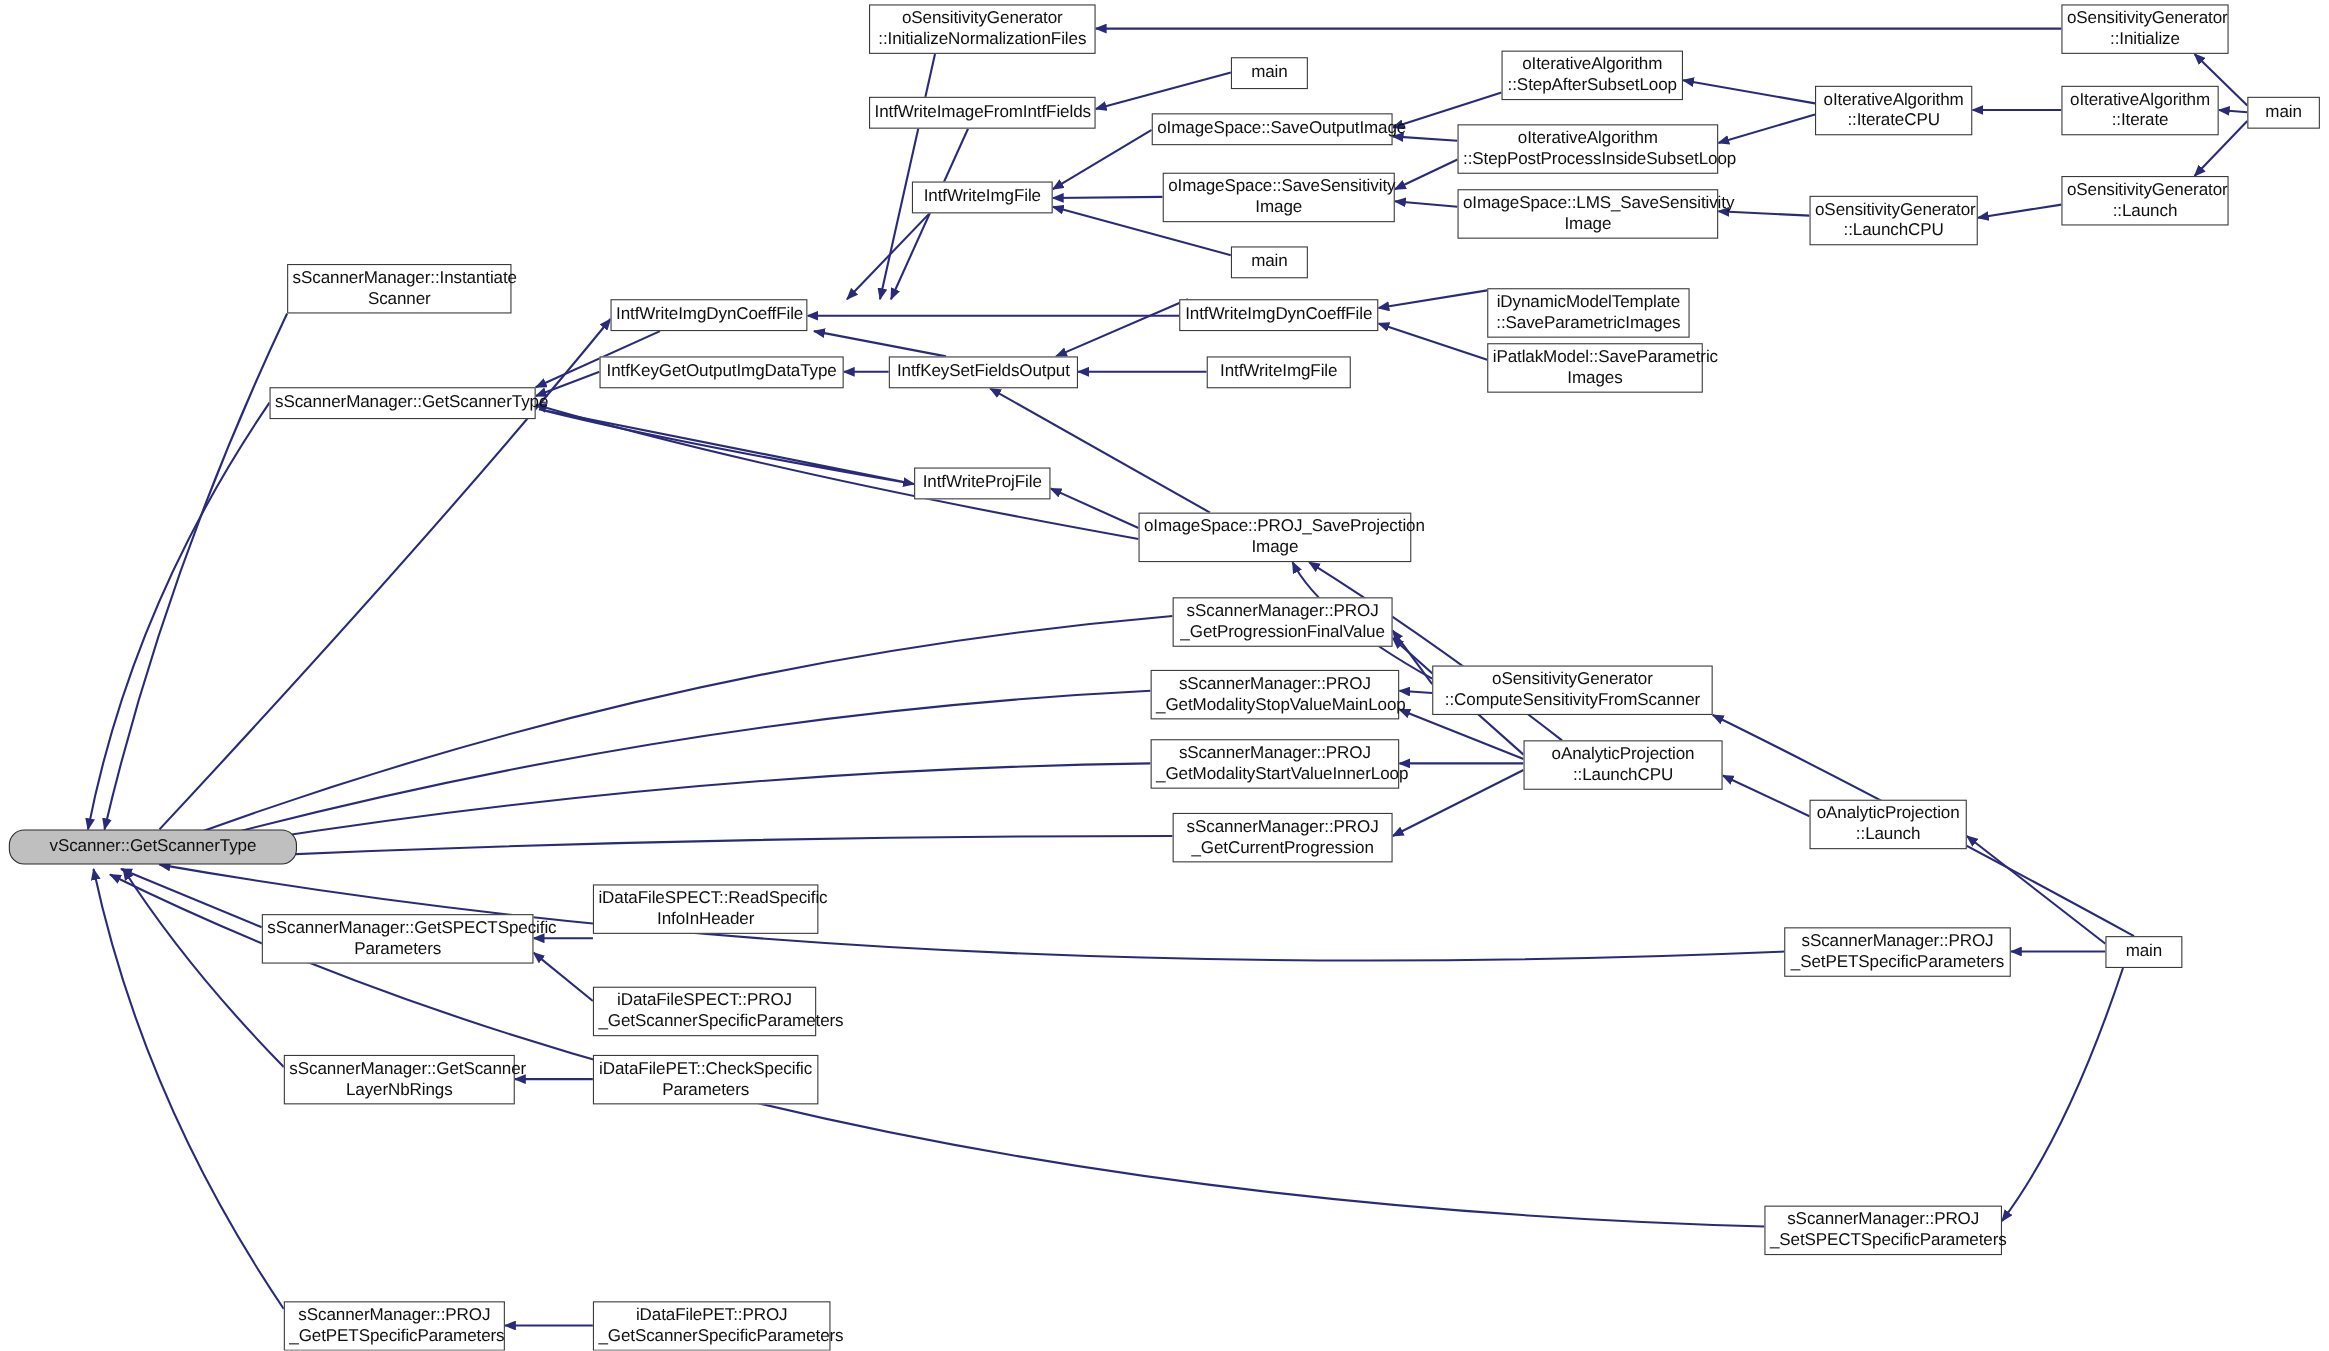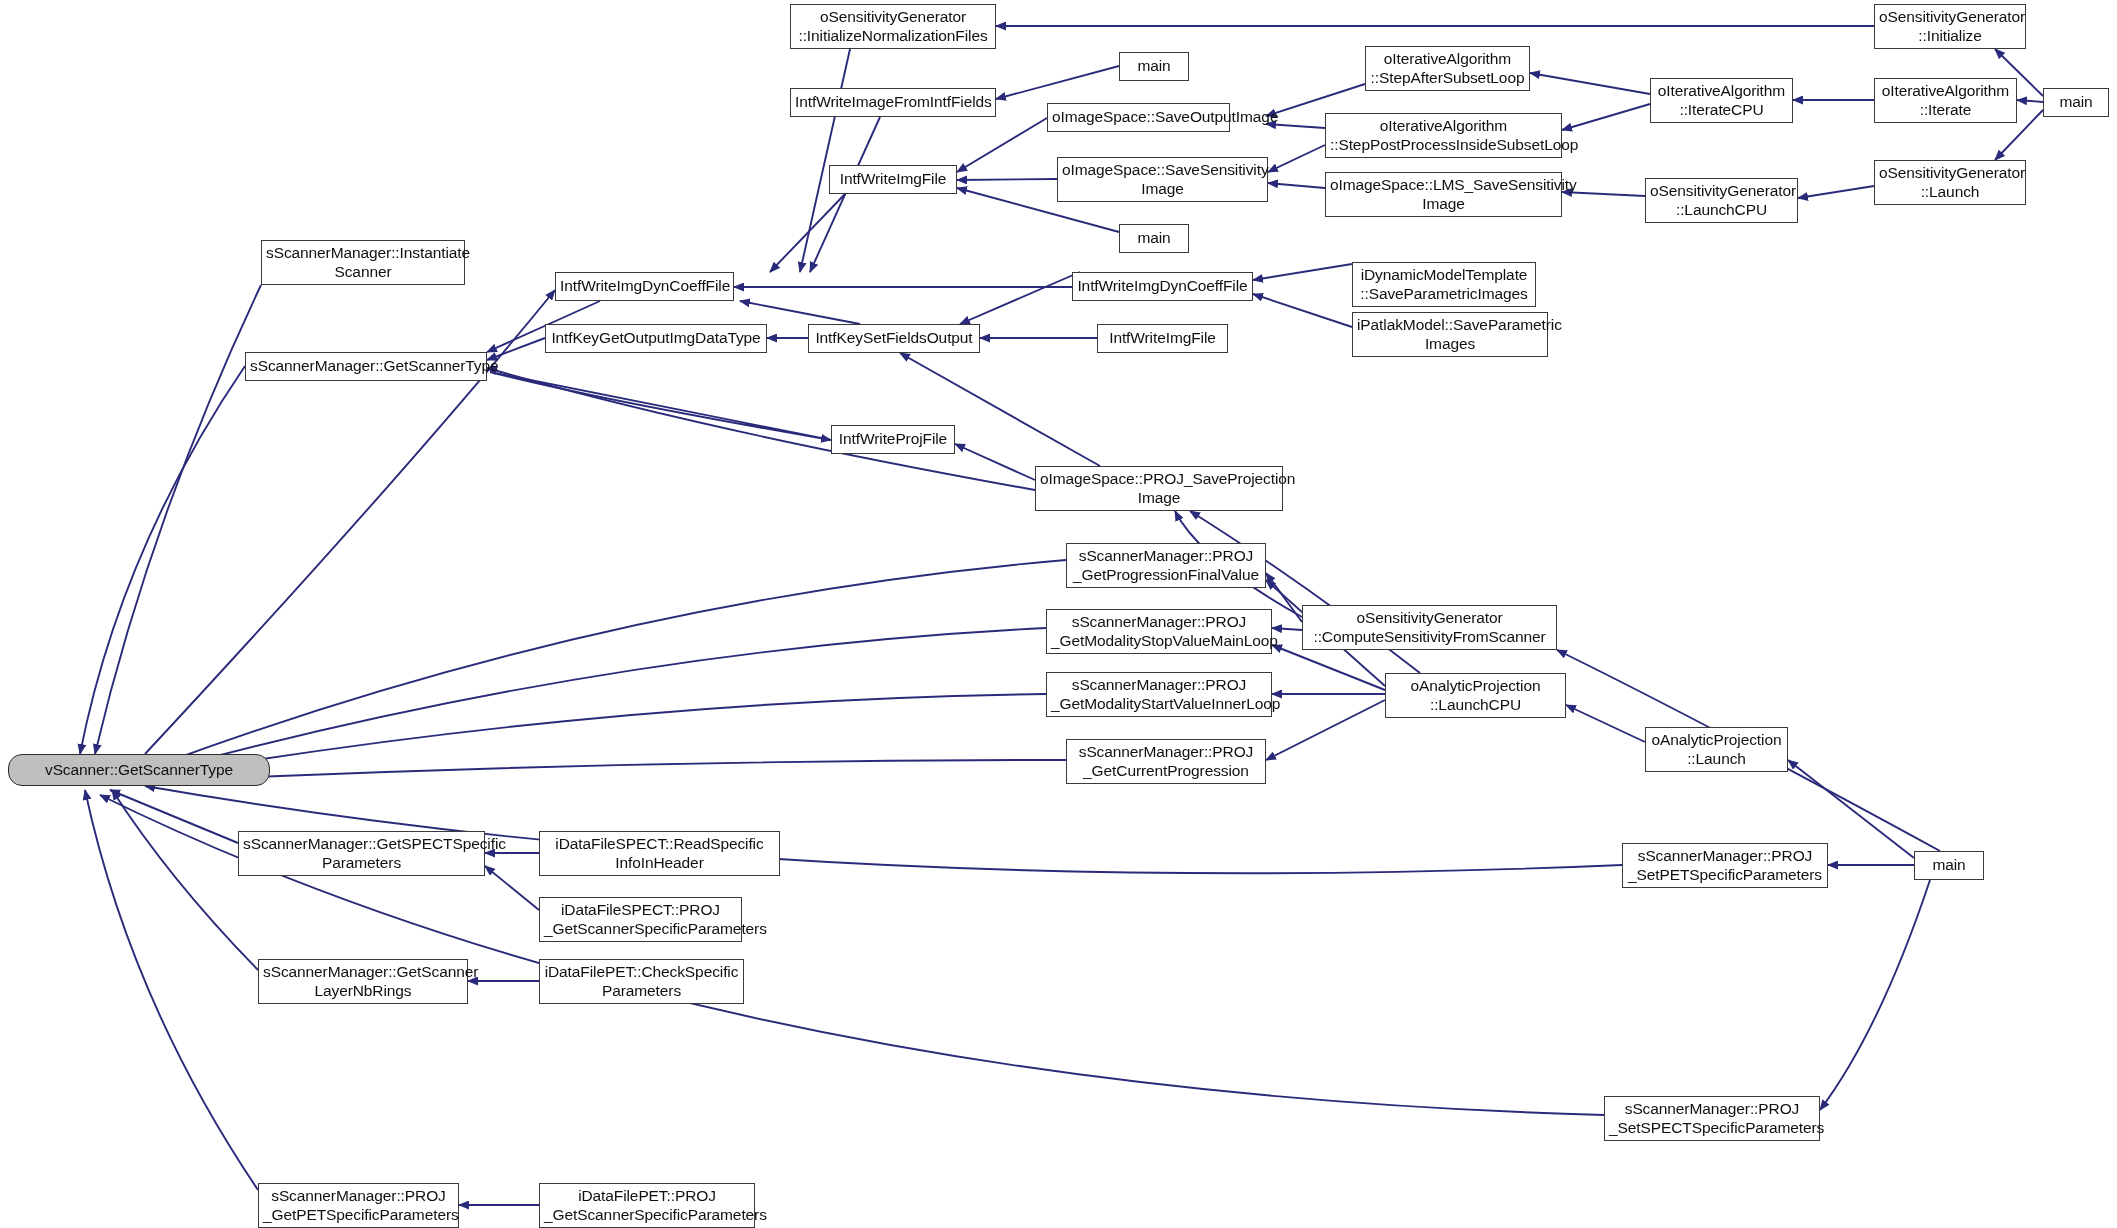--- a/index.html
+++ b/index.html
@@ -110,21 +110,21 @@
         <path d="M 1604 1115 Q 700 1090 100 795" fill="none" stroke="#2a2a7a" stroke-width="1.9" marker-end="url(#ah)"></path>
         <path d="M 145 754 Q 400 480 555 290" fill="none" stroke="#2a2a7a" stroke-width="1.9" marker-end="url(#ah)"></path>
       </g>
   </svg>
   <div id="node-layer">
       <div class="node current" style="left: 8px; top: 754px; width: 262px; height: 32px; border-radius: 14px;"><span class="lbl">vScanner::GetScannerType</span></div>
       <div class="node" style="left: 790px; top: 4px; width: 206px; height: 45px;"><span class="lbl">oSensitivityGenerator
 ::InitializeNormalizationFiles</span></div>
       <div class="node" style="left: 1119px; top: 52px; width: 70px; height: 29px;"><span class="lbl">main</span></div>
       <div class="node" style="left: 790px; top: 88px; width: 206px; height: 29px;"><span class="lbl">IntfWriteImageFromIntfFields</span></div>
-      <div class="node" style="left: 1047px; top: 103px; width: 183px; height: 29px;"><span class="lbl">oImageSpace::SaveOutputImage</span></div>
+      <div class="node" style="left: 1047px; top: 103px; width: 219px; height: 29px;"><span class="lbl">oImageSpace::SaveOutputImage</span></div>
       <div class="node" style="left: 1365px; top: 46px; width: 165px; height: 45px;"><span class="lbl">oIterativeAlgorithm
 ::StepAfterSubsetLoop</span></div>
       <div class="node" style="left: 1325px; top: 113px; width: 237px; height: 45px;"><span class="lbl">oIterativeAlgorithm
 ::StepPostProcessInsideSubsetLoop</span></div>
       <div class="node" style="left: 1650px; top: 78px; width: 143px; height: 45px;"><span class="lbl">oIterativeAlgorithm
 ::IterateCPU</span></div>
       <div class="node" style="left: 1874px; top: 78px; width: 143px; height: 45px;"><span class="lbl">oIterativeAlgorithm
 ::Iterate</span></div>
       <div class="node" style="left: 1874px; top: 4px; width: 152px; height: 45px;"><span class="lbl">oSensitivityGenerator
 ::Initialize</span></div>
@@ -163,21 +163,21 @@
       <div class="node" style="left: 1046px; top: 672px; width: 226px; height: 45px;"><span class="lbl">sScannerManager::PROJ
 _GetModalityStartValueInnerLoop</span></div>
       <div class="node" style="left: 1385px; top: 673px; width: 181px; height: 45px;"><span class="lbl">oAnalyticProjection
 ::LaunchCPU</span></div>
       <div class="node" style="left: 1066px; top: 739px; width: 200px; height: 45px;"><span class="lbl">sScannerManager::PROJ
 _GetCurrentProgression</span></div>
       <div class="node" style="left: 1645px; top: 727px; width: 143px; height: 45px;"><span class="lbl">oAnalyticProjection
 ::Launch</span></div>
       <div class="node" style="left: 238px; top: 831px; width: 247px; height: 45px;"><span class="lbl">sScannerManager::GetSPECTSpecific
 Parameters</span></div>
-      <div class="node" style="left: 539px; top: 831px; width: 241px; height: 45px;"><span class="lbl">iDataFileSPECT::ReadSpecific
+      <div class="node" style="left: 539px; top: 804px; width: 205px; height: 45px;"><span class="lbl">iDataFileSPECT::ReadSpecific
 InfoInHeader</span></div>
       <div class="node" style="left: 539px; top: 897px; width: 203px; height: 45px;"><span class="lbl">iDataFileSPECT::PROJ
 _GetScannerSpecificParameters</span></div>
       <div class="node" style="left: 1622px; top: 843px; width: 206px; height: 45px;"><span class="lbl">sScannerManager::PROJ
 _SetPETSpecificParameters</span></div>
       <div class="node" style="left: 1914px; top: 851px; width: 70px; height: 29px;"><span class="lbl">main</span></div>
       <div class="node" style="left: 258px; top: 959px; width: 210px; height: 45px;"><span class="lbl">sScannerManager::GetScanner
 LayerNbRings</span></div>
       <div class="node" style="left: 539px; top: 959px; width: 205px; height: 45px;"><span class="lbl">iDataFilePET::CheckSpecific
 Parameters</span></div>

